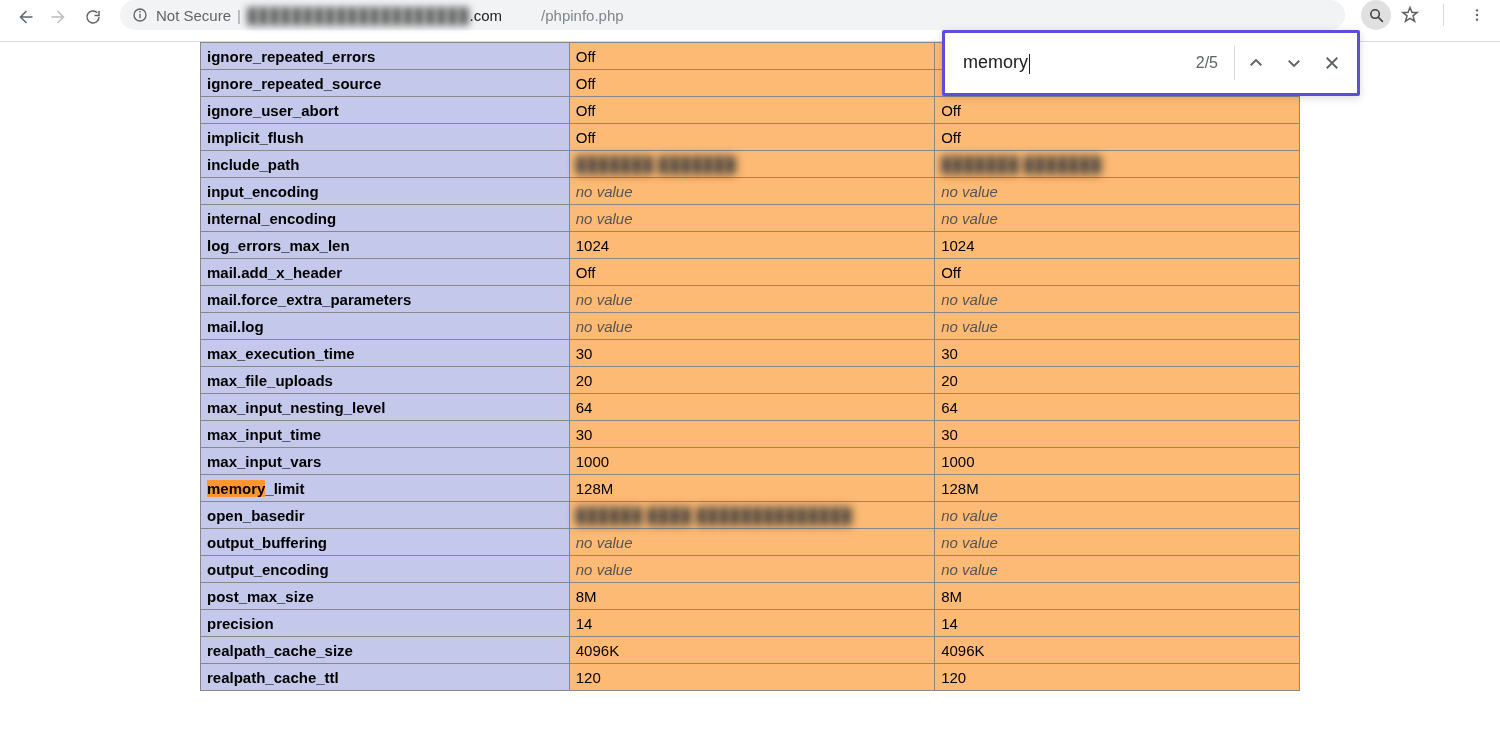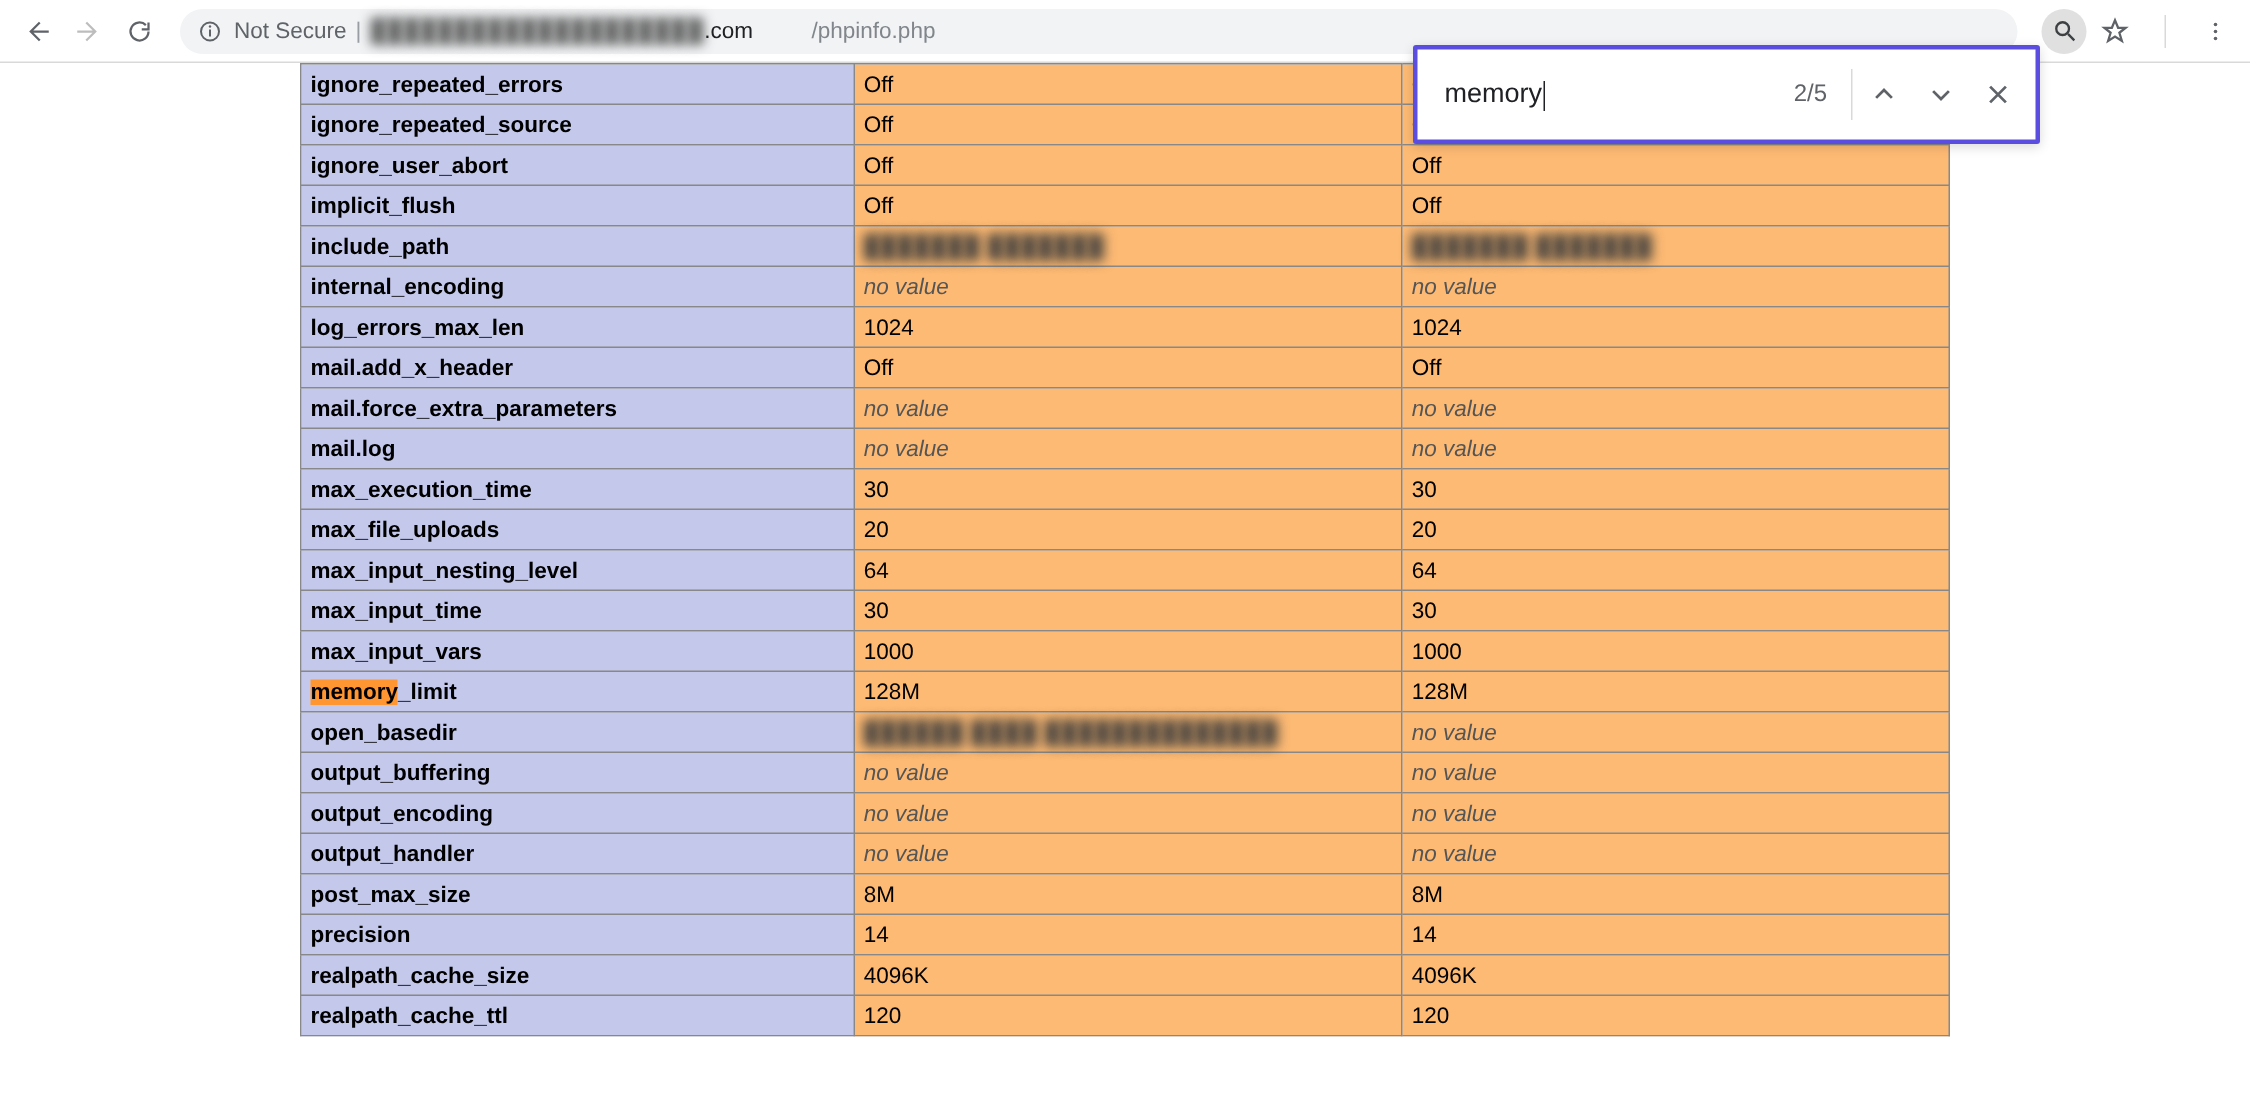--- a/index.html
+++ b/index.html
@@ -1,19 +1,19 @@
 <!DOCTYPE html>
 <html><head>
   <meta charset="utf-8">
   <style>
     * { box-sizing: border-box; margin: 0; padding: 0; }
     body { font-family: -apple-system, BlinkMacSystemFont, "Segoe UI", Arial, sans-serif; font-size: 14px; background: #fff; width: 1500px; }
     
     
-    .toolbar { height: 42px; display: flex; align-items: center; padding: 0 8px; border-bottom: 1px solid #d9d9d9; background: #fff; }
+    .toolbar { height: 42px; display: flex; align-items: flex-start; padding: 0 8px; border-bottom: 1px solid #d9d9d9; background: #fff; }
     .nav-btn { width: 34px; height: 34px; display: flex; align-items: center; justify-content: center; border: none; background: none; cursor: pointer; color: #5f6368; border-radius: 50%; }
     .nav-btn.disabled { color: #bdbdbd; }
     .nav-btn svg { width: 18px; height: 18px; }
     .address-bar { flex: 1; margin: 0 10px; height: 30px; background: #f1f3f4; border-radius: 15px; display: flex; align-items: center; padding: 0 12px; color: #5f6368; font-size: 15px; }
     .address-bar .sec-icon { margin-right: 8px; display:flex; align-items:center;}
     .address-bar .not-secure { color: #5f6368; }
     .address-bar .divider { color: #9aa0a6; margin: 0 6px; }
     .address-bar .blurred { color: transparent; text-shadow: 0 0 7px rgba(80,80,80,0.85); user-select:none; letter-spacing: 0.5px;}
     .address-bar .dark { color: #202124; }
     .address-bar .light { color: #80868b; margin-left: 39px; }
@@ -146,20 +146,25 @@
           <td class="key">implicit_flush</td>
           <td class="val">Off</td>
           <td class="val">Off</td>
         </tr>
         <tr>
           <td class="key">include_path</td>
           <td class="val"><span class="blurred-val">███████ ███████</span></td>
           <td class="val"><span class="blurred-val">███████ ███████</span></td>
         </tr>
         <tr>
+          <td class="key">input_encoding</td>
+          <td class="val novalue">no value</td>
+          <td class="val novalue">no value</td>
+        </tr>
+        <tr>
           <td class="key">internal_encoding</td>
           <td class="val novalue">no value</td>
           <td class="val novalue">no value</td>
         </tr>
         <tr>
           <td class="key">log_errors_max_len</td>
           <td class="val">1024</td>
           <td class="val">1024</td>
         </tr>
         <tr>
@@ -216,25 +221,20 @@
           <td class="key">output_buffering</td>
           <td class="val novalue">no value</td>
           <td class="val novalue">no value</td>
         </tr>
         <tr>
           <td class="key">output_encoding</td>
           <td class="val novalue">no value</td>
           <td class="val novalue">no value</td>
         </tr>
         <tr>
-          <td class="key">output_handler</td>
-          <td class="val novalue">no value</td>
-          <td class="val novalue">no value</td>
-        </tr>
-        <tr>
           <td class="key">post_max_size</td>
           <td class="val">8M</td>
           <td class="val">8M</td>
         </tr>
         <tr>
           <td class="key">precision</td>
           <td class="val">14</td>
           <td class="val">14</td>
         </tr>
         <tr>

